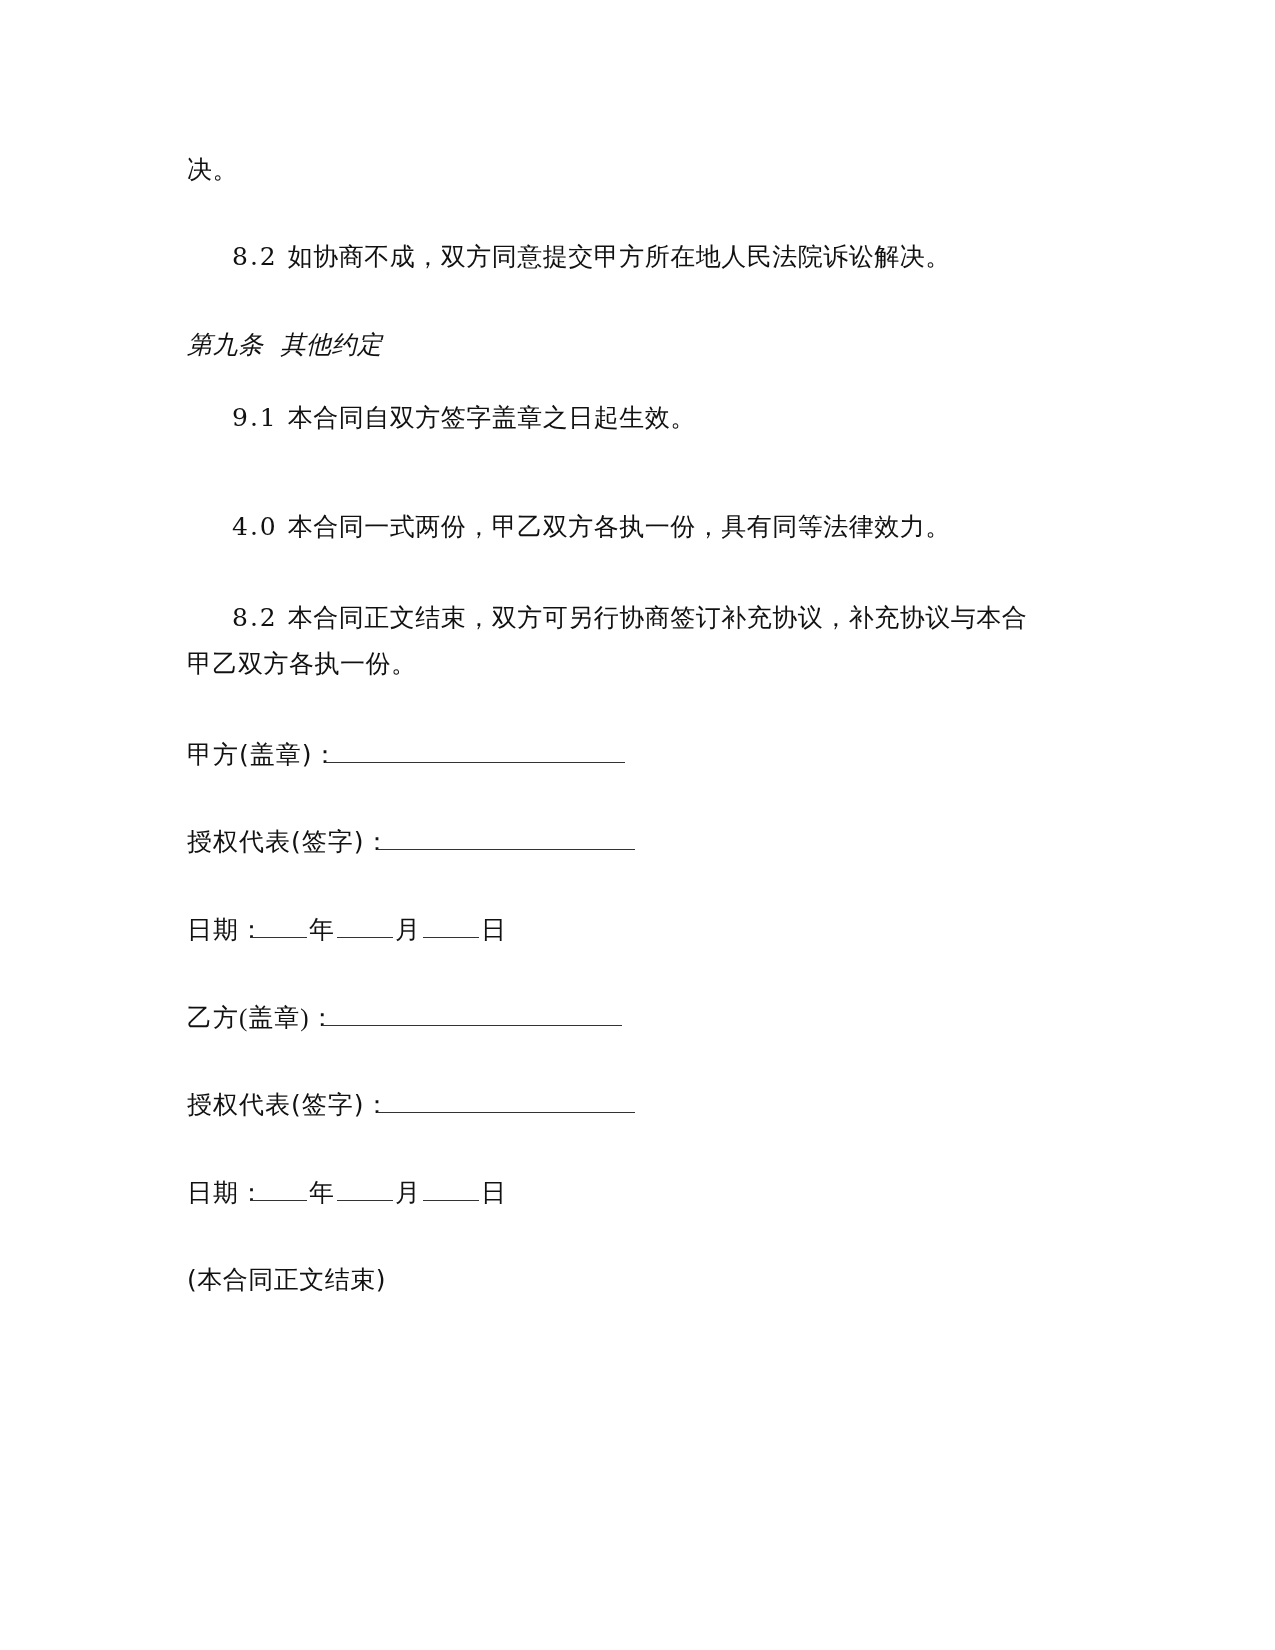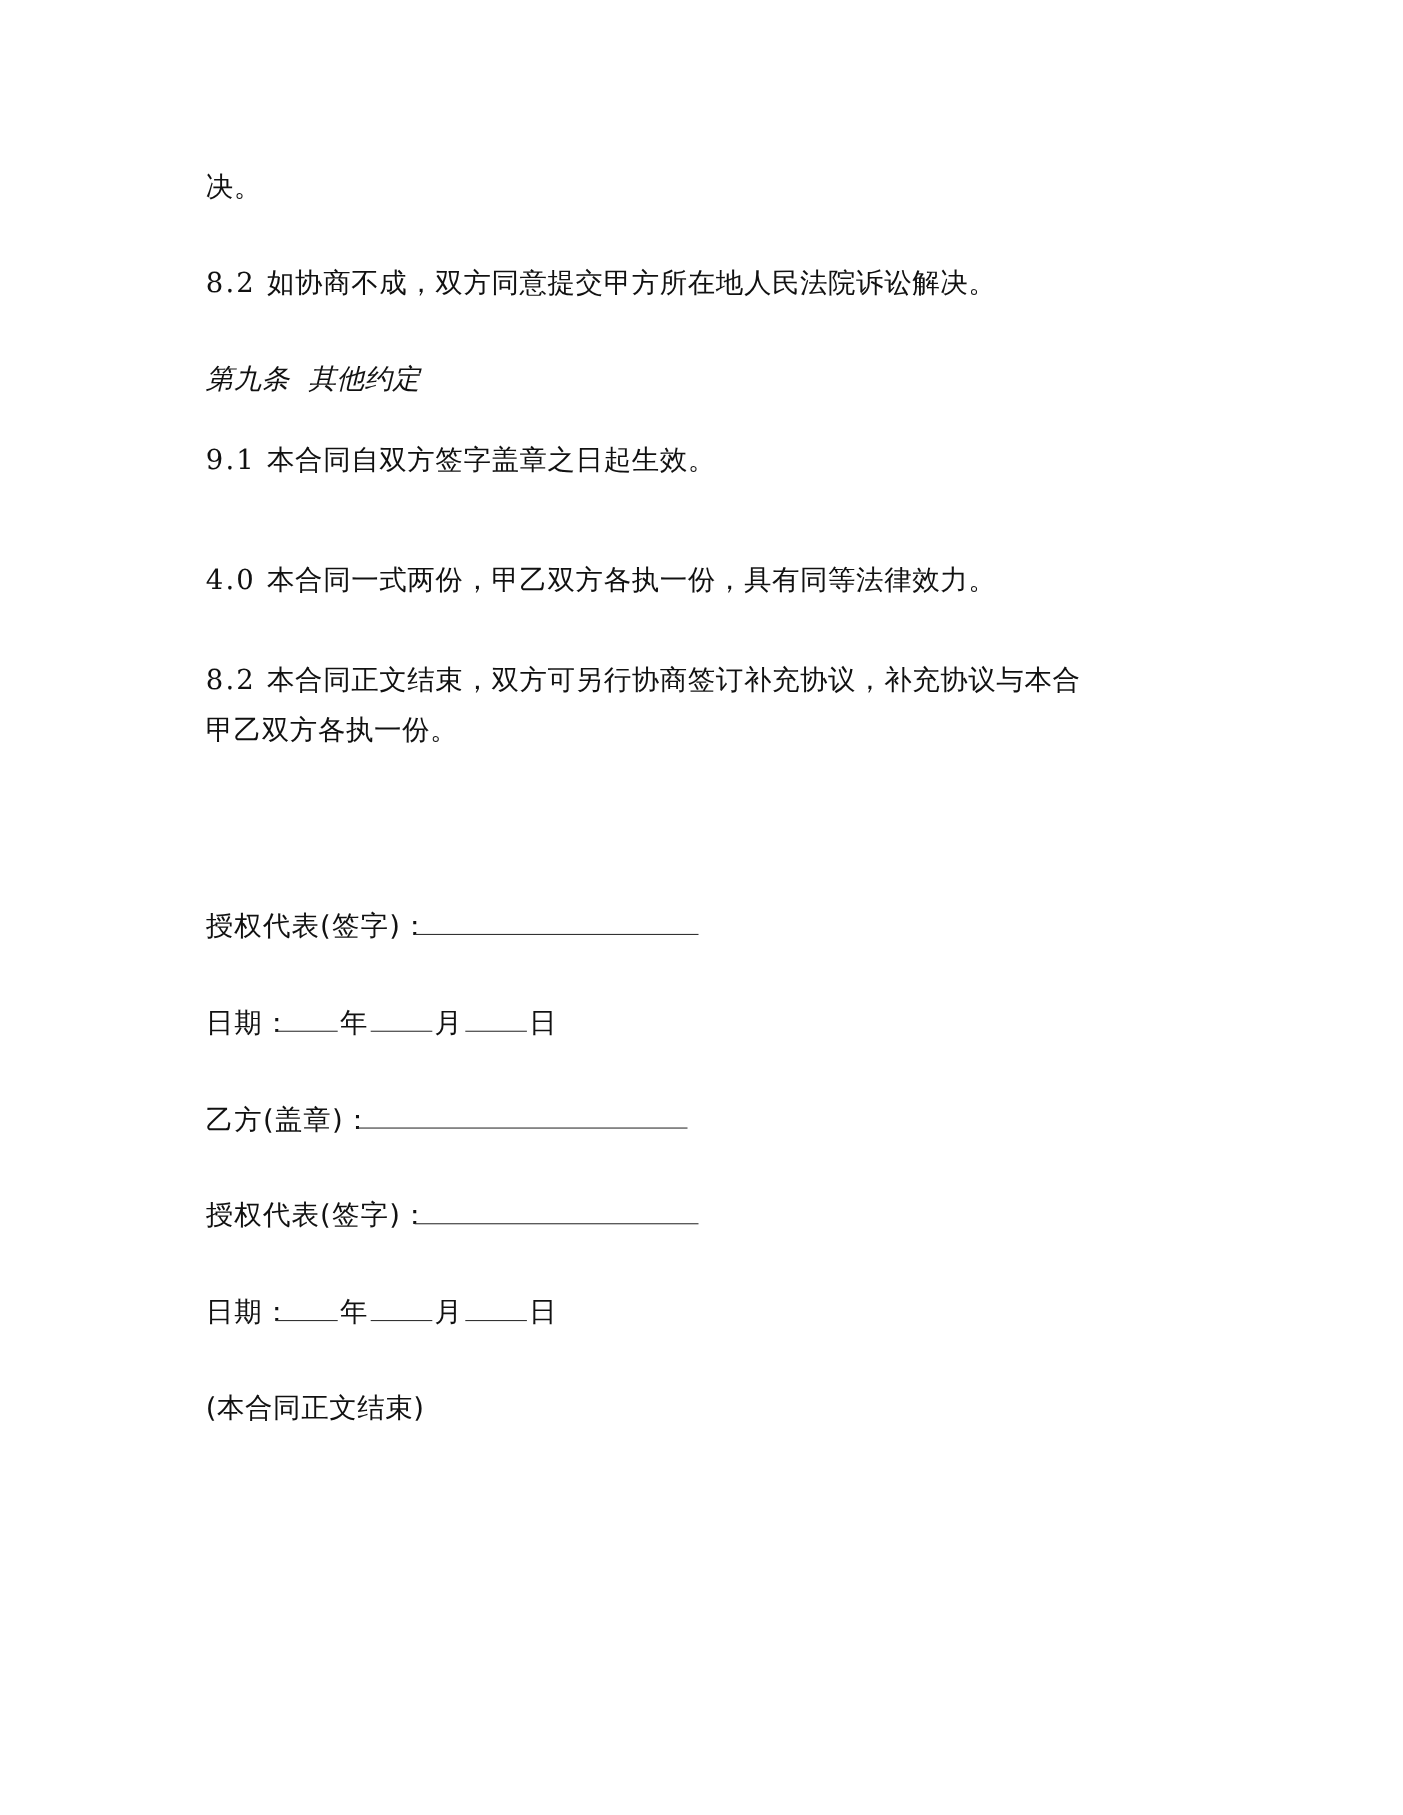--- a/index.html
+++ b/index.html
@@ -28,20 +28,21 @@
       font-size: 25px;
       line-height: 32px;
       white-space: nowrap;
       letter-spacing: 0.5px;
     }
     .num {
       font-family: "DejaVu Serif", "Liberation Serif", serif;
       font-weight: normal;
       letter-spacing: 2px;
       margin-right: 10px;
+      margin-left: 45px;
     }
     .blank {
       display: inline-block;
       border-bottom: 1.5px solid #333333;
       height: 22px;
       vertical-align: baseline;
       margin-left: 2px;
       margin-right: 2px;
     }
     .sig-label { letter-spacing: 1px; }
@@ -71,30 +72,33 @@
     <span class="num">4.0</span><span>本合同一式两份，甲乙双方各执一份，具有同等法律效力。</span>
   </div>
 
   <div class="line" style="top:602px;">
     <span class="num">8.2</span><span>本合同正文结束，双方可另行协商签订补充协议，补充协议与本合</span>
   </div>
   <div class="line" style="top:648px;">
     <span>甲乙双方各执一份。</span>
   </div>
 
+  <div class="line sig-label" style="top:739px;">
+    <span>甲方(盖章)：</span><span class="blank" style="width:300px;margin-left:-14px;"></span>
+  </div>
 
   <div class="line sig-label" style="top:826px;">
     <span>授权代表(签字)：</span><span class="blank" style="width:258px;margin-left:-14px;"></span>
   </div>
 
   <div class="line sig-label" style="top:914px;">
     <span>日期：</span><span class="blank" style="width:56px;margin-left:-14px;"></span><span>年</span><span class="blank" style="width:56px;"></span><span>月</span><span class="blank" style="width:56px;"></span><span>日</span>
   </div>
 
-  <div class="line sig-label" style="top:1002px;">
+  <div class="line sig-label" style="top:1002px;font-family:Liberation Serif, serif;">
     <span>乙方(盖章)：</span><span class="blank" style="width:300px;margin-left:-14px;"></span>
   </div>
 
   <div class="line sig-label" style="top:1089px;">
     <span>授权代表(签字)：</span><span class="blank" style="width:258px;margin-left:-14px;"></span>
   </div>
 
   <div class="line sig-label" style="top:1177px;">
     <span>日期：</span><span class="blank" style="width:56px;margin-left:-14px;"></span><span>年</span><span class="blank" style="width:56px;"></span><span>月</span><span class="blank" style="width:56px;"></span><span>日</span>
   </div>

